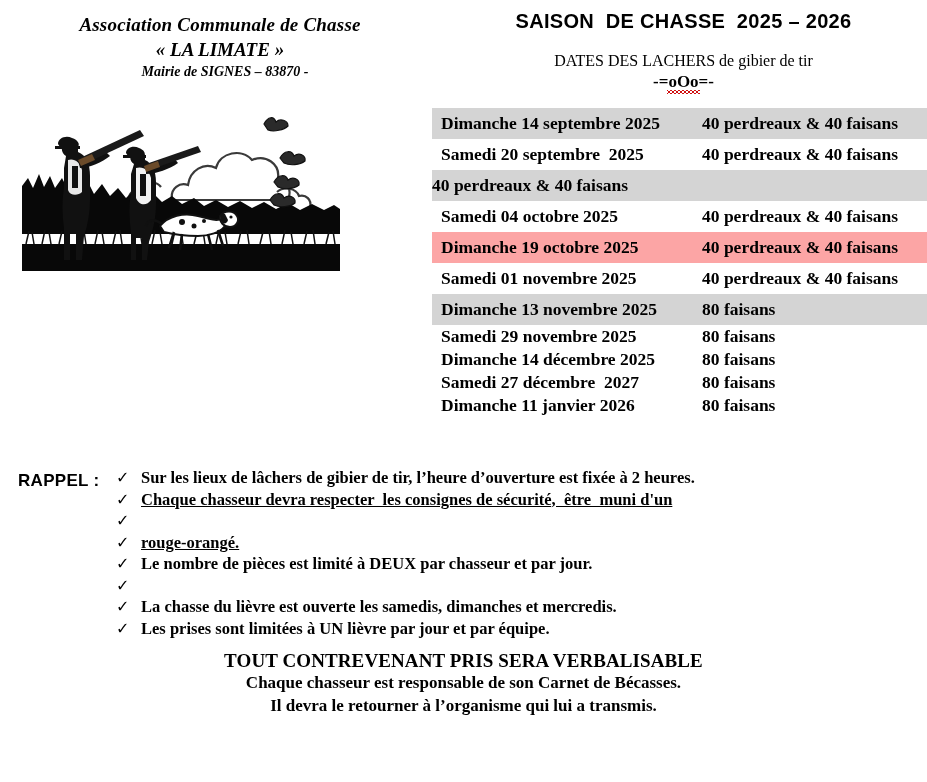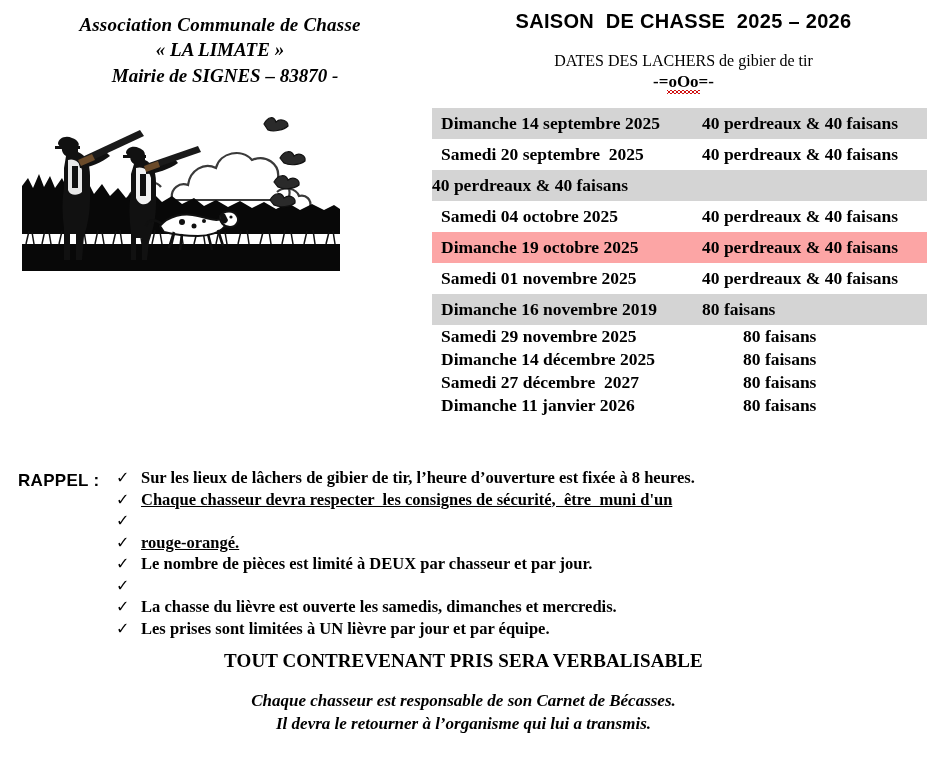--- a/index.html
+++ b/index.html
@@ -24,21 +24,21 @@
     top: 12px;
     width: 440px;
     text-align: center;
     font-family: "Liberation Serif", "DejaVu Serif", serif;
     font-style: italic;
     font-weight: bold;
     line-height: 1.33;
   }
   #assoc-block .line1 { font-size: 19px; letter-spacing: 0.2px; }
   #assoc-block .line2 { font-size: 19px; }
-  #assoc-block .line3 { font-size: 19px; padding-left: 10px; }
+  #assoc-block .line3 { font-size: 14px; padding-left: 10px; }
 
   
   #season-block {
     position: absolute;
     left: 440px;
     top: 10px;
     width: 487px;
     text-align: center;
   }
   #season-title {
@@ -94,21 +94,21 @@
   }
   .date-row {
     display: flex;
     align-items: center;
     font-weight: bold;
     font-size: 17.5px;
     background: transparent;
   }
   .date-row.shaded { background: #d4d4d4; }
   .date-row.loose  { height: 31px; }
-  .date-row.tight  { height: 23px; gap: 41px; }
+  .date-row.tight  { height: 23px; }
   .date-row .date-cell {
     width: 270px;
     padding-left: 9px;
     box-sizing: border-box;
     white-space: pre;
   }
   .date-row .game-cell {
     flex: 1;
     white-space: pre;
   }
@@ -165,21 +165,21 @@
     font-size: 19px;
     font-weight: bold;
     letter-spacing: 0.1px;
     white-space: pre;
   }
   .notice-line {
     font-size: 17px;
     font-weight: bold;
     white-space: pre;
   }
-  #notice-block { margin-top: 18px; line-height: 1.35; font-style: italic; }
+  #notice-block { line-height: 1.35; }
   #website-line {
     margin-top: 20px;
     font-size: 24px;
     white-space: pre;
   }
 </style>
 </head>
 <body>
 
 <div id="assoc-block">
@@ -336,21 +336,21 @@
     </div>
     <div class="date-row loose shaded" style="background: #fca5a5;">
       <div class="date-cell">Dimanche 19 octobre 2025</div>
       <div class="game-cell">40 perdreaux &amp; 40 faisans</div>
     </div>
     <div class="date-row loose">
       <div class="date-cell">Samedi 01 novembre 2025</div>
       <div class="game-cell">40 perdreaux &amp; 40 faisans</div>
     </div>
     <div class="date-row loose shaded" style="background: rgb(212, 212, 212);">
-      <div class="date-cell">Dimanche 16 novembre 2019</div>
+      <div class="date-cell">Dimanche 13 novembre 2025</div>
       <div class="game-cell">80 faisans</div>
     </div>
     <div class="date-row tight">
       <div class="date-cell">Samedi 29 novembre 2025</div>
       <div class="game-cell">80 faisans</div>
     </div>
     <div class="date-row tight">
       <div class="date-cell">Dimanche 14 décembre 2025</div>
       <div class="game-cell">80 faisans</div>
     </div>
@@ -362,21 +362,21 @@
       <div class="date-cell">Dimanche 11 janvier 2026</div>
       <div class="game-cell">80 faisans</div>
     </div>
   </div>
 
 <div id="rappel-section">
   <div id="rappel-label">RAPPEL :</div>
   <div id="rappel-list">
       <div class="rappel-item">
         <span class="check">✓</span>
-        <span class="rtext">Sur les lieux de lâchers de gibier de tir, l’heure d’ouverture est fixée à 8 heures.</span>
+        <span class="rtext">Sur les lieux de lâchers de gibier de tir, l’heure d’ouverture est fixée à 2 heures.</span>
       </div>
       <div class="rappel-item underlined">
         <span class="check">✓</span>
         <span class="rtext">Chaque chasseur devra respecter  les consignes de sécurité,  être  muni d'un</span>
       </div>
       <div class="rappel-item underlined">
         <span class="check">✓</span>
       </div>
       <div class="rappel-item underlined">
         <span class="check">✓</span>

